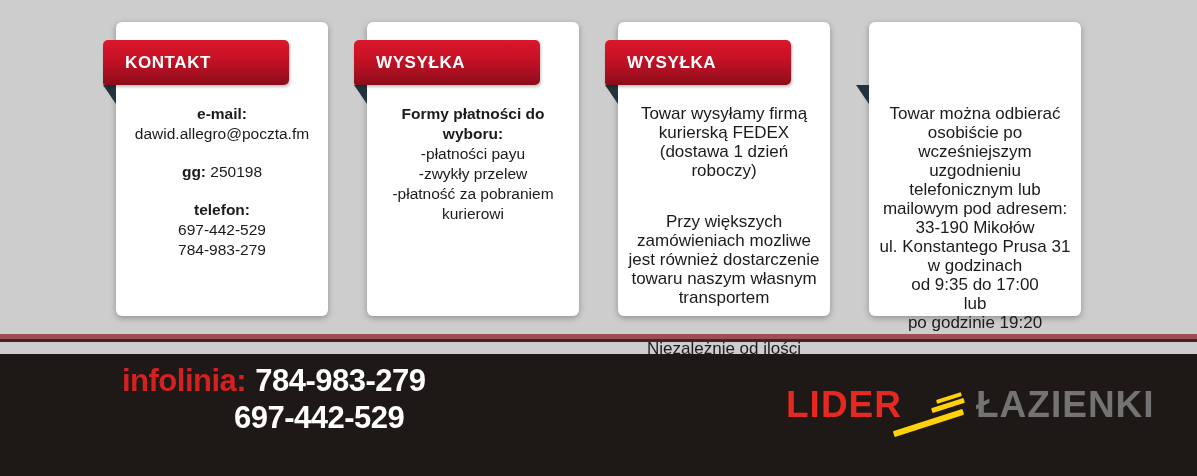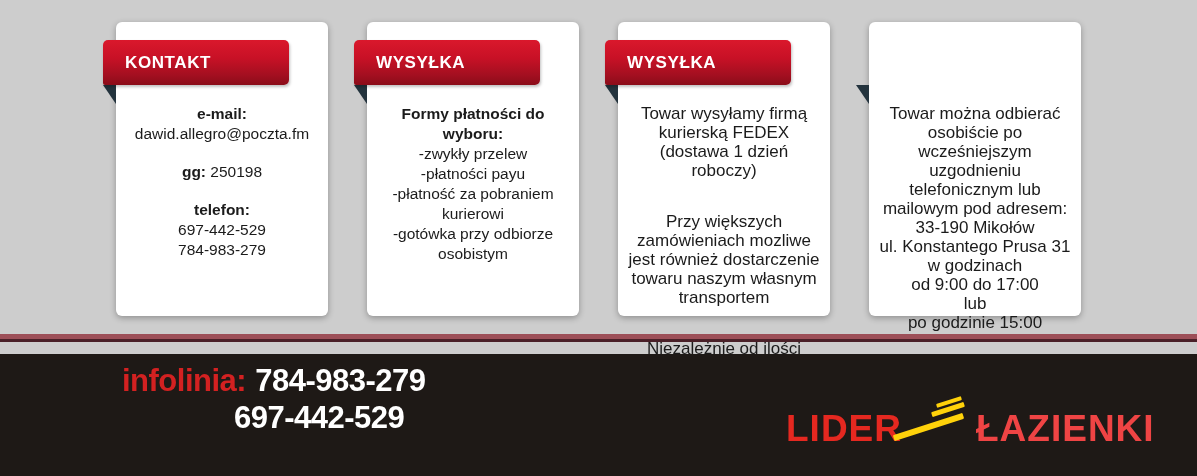--- a/index.html
+++ b/index.html
@@ -59,25 +59,25 @@
     position:absolute; left:122px; top:8px;
     font-size:31px; font-weight:700; line-height:37px;
     letter-spacing:-0.5px; color:#ffffff; white-space:nowrap;
   }
   .contact-block .lbl { color:#d32121; margin-right:9px; }
   .indent { padding-left:112px; }
 
   
   .logo {
     position:absolute; left:786px; top:30px;
-    display:flex; align-items:flex-end; height:66px;
+    display:flex; align-items:flex-start; height:66px;
   }
   .logo-word { font-size:37px; font-weight:700; letter-spacing:1px; white-space:nowrap; }
   .logo-lider    { color:#e52820; margin-right:7px; }
-  .logo-lazienki { color:#ef4444; margin-left:5px; }
+  .logo-lazienki { color:#737373; margin-left:5px; }
   .logo-mark { position:relative; width:62px; height:62px; }
   .logo-circle {
     width:62px; height:62px; border-radius:50%;
     background:linear-gradient(160deg,#2473b9 0 49%,#e23420 49% 100%);
   }
   .stripe {
     position:absolute; background:#ffd20a;
     transform:rotate(-18deg); border-radius:1px;
   }
   .s1 { left:-17px; top:36px; width:73px; height:6px; }
@@ -108,24 +108,23 @@
       </div>
     </section>
 
     <section class="card">
       <div class="fold"></div>
       <div class="ribbon">
         <span>WYSYŁKA</span>
       </div>
       <div class="card-body size-l">
         <div class="bold">Formy płatności do wyboru:</div>
+        <div>-płatności payu</div>
         <div>-zwykły przelew</div>
-        <div>-płatności payu</div>
         <div>-płatność za pobraniem kurierowi</div>
-        <div>-gotówka przy odbiorze osobistym</div>
       </div>
     </section>
 
     <section class="card">
       <div class="fold"></div>
       <div class="ribbon">
         <span>WYSYŁKA</span>
       </div>
       <div class="card-body size-m">
         <div class="para">Towar wysyłamy firmą kurierską FEDEX (dostawa 1 dzień roboczy)</div>
@@ -136,23 +135,23 @@
       </div>
     </section>
 
     <section class="card">
       <div class="fold"></div>
       <div class="card-body size-m">
         <div>Towar można odbierać osobiście po wcześniejszym uzgodnieniu telefonicznym lub mailowym pod adresem:</div>
         <div>33-190 Mikołów</div>
         <div>ul. Konstantego Prusa 31</div>
         <div>w godzinach</div>
-        <div>od 9:00 do 17:00</div>
+        <div>od 9:35 do 17:00</div>
         <div>lub</div>
-        <div>po godzinie 15:00</div>
+        <div>po godzinie 19:20</div>
       </div>
     </section>
 
   </div>
 
   <div class="divider-rose"></div>
   <div class="divider-maroon"></div>
 
   <footer class="bottom-bar">
 

